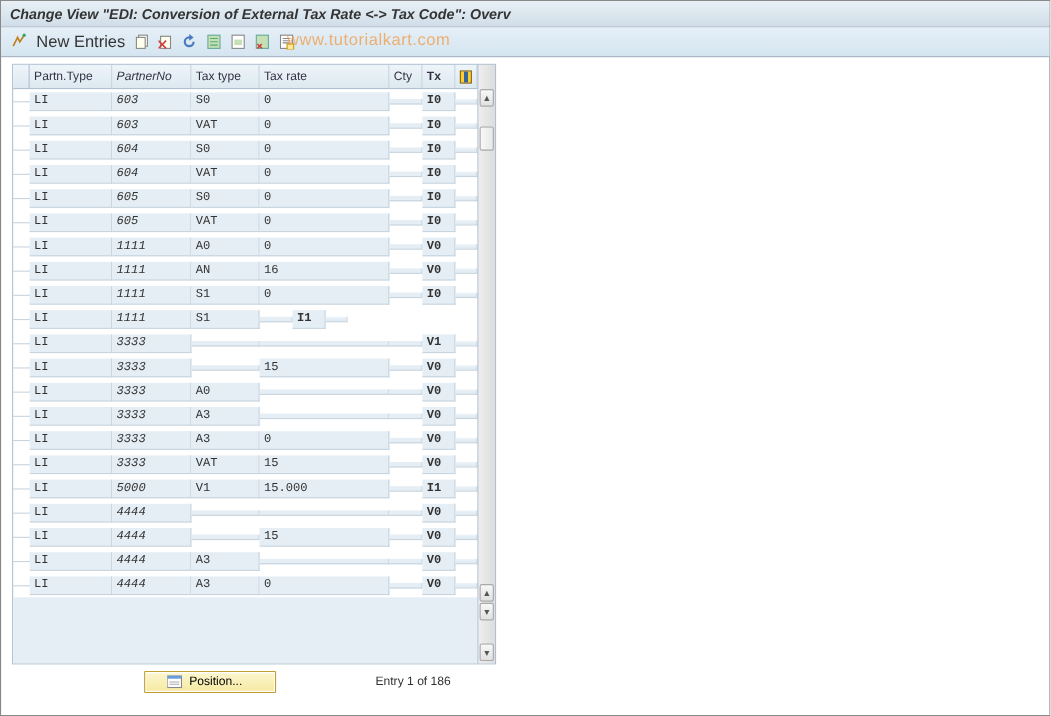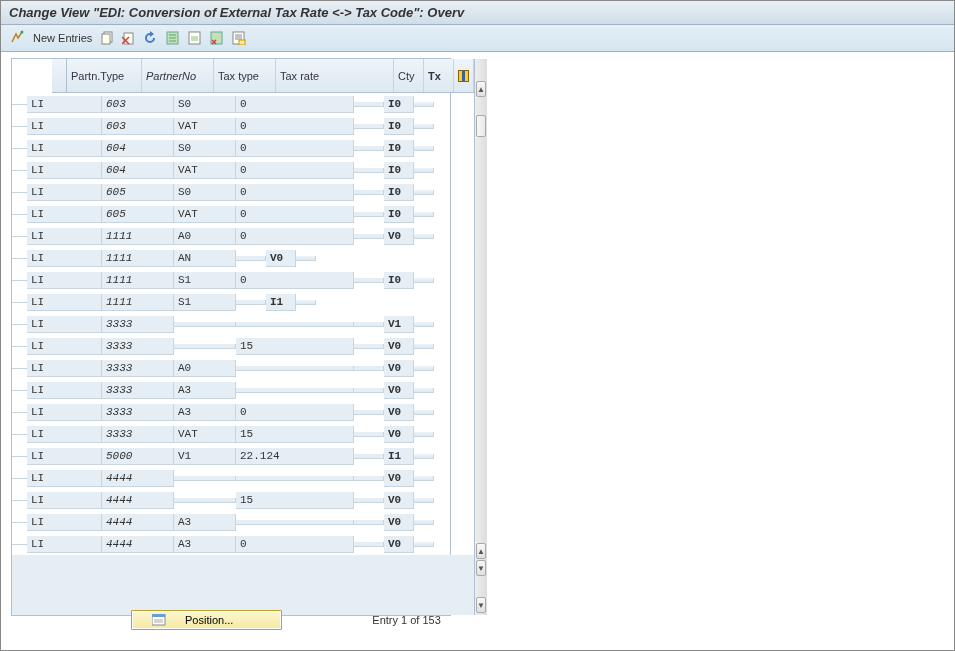--- a/index.html
+++ b/index.html
@@ -5,32 +5,32 @@
     * { margin: 0; padding: 0; box-sizing: border-box; font-family: Arial, sans-serif; }
     body { background: #f5f5f5; font-size: 11px; width: 955px; height: 651px; overflow: hidden; }
     
     .window { width: 955px; height: 651px; background: #fff; border: 1px solid #888; position: relative; }
     
     .titlebar { background: linear-gradient(#e8f0f5, #d0dde8); border-bottom: 1px solid #a0b0c0; padding: 4px 8px; }
     .title-text { font-style: italic; font-weight: bold; font-size: 13px; color: #333; }
     
     .toolbar { background: linear-gradient(#e5eff7, #d5e5f0); border-bottom: 1px solid #a0b0c0; padding: 4px 8px; display: flex; align-items: center; gap: 4px; position: relative; }
     .toolbar .tb-icon { width: 18px; height: 18px; display: inline-flex; align-items: center; justify-content: center; cursor: pointer; border: 1px solid transparent; border-radius: 2px; }
-    .new-entries { color: #333; font-size: 11px; padding: 0 2px 0 2px; cursor: pointer; display: flex; align-items: center; gap: 4px; }
+    .new-entries { color: #333; font-size: 15px; padding: 0 2px 0 2px; cursor: pointer; display: flex; align-items: center; gap: 4px; }
     
     .watermark { position: absolute; left: 260px; top: 3px; color: #f0a050; font-size: 15px; opacity: 0.8; pointer-events: none; letter-spacing: 0.5px; }
     
     .content-area { padding: 6px 10px 10px 10px; height: calc(100% - 60px); }
     
     .grid-wrap { border: 1px solid #b0c0d0; width: 440px; background: #fff; }
     .grid-inner { display: flex; }
     .grid-main { flex: 1; }
     .grid-scroll { width: 16px; background: linear-gradient(to right, #eee, #ddd); border-left: 1px solid #b0c0d0; position: relative; }
     
-    .grid-header-row { display: flex; background: linear-gradient(#eef5fa, #dde8f0); border-bottom: 1px solid #b0c0d0; height: 34px; align-items: stretch; margin-left: 40px; }
+    .grid-header-row { display: flex; background: linear-gradient(#eef5fa, #dde8f0); border-bottom: 1px solid #b0c0d0; height: 22px; align-items: stretch; }
     .grid-header-row .hcell { border-right: 1px solid #c8d4de; padding: 3px 4px; color: #334; font-size: 11px; display: flex; align-items: center; }
     .grid-header-row .hcell.config { justify-content: center; }
     
     .grid-row { display: flex; height: 22px; align-items: center; }
     .grid-row .dcell { border-right: 1px solid #c8d4de; border-bottom: 1px solid #c8d4de; padding: 2px 4px; font-family: 'Courier New', monospace; font-size: 11px; color: #333; display: flex; align-items: center; background: #e5eef5; }
     .grid-row .rowhead { width: 15px; background: linear-gradient(#eef5fa, #dde8f0); border-right: 1px solid #b0c0d0; border-bottom: 1px solid #c8d4de; }
     
     .c-ptype { width: 75px; }
     .c-pno { width: 72px; font-style: italic; }
     .c-ttype { width: 62px; }
@@ -40,21 +40,21 @@
     .c-config { width: 20px; }
     
     .rowhead-h { width: 15px; background: linear-gradient(#eef5fa, #dde8f0); border-right: 1px solid #b0c0d0; }
     
     .grid-footer { height: 60px; background: #e5eef5; border-top: 0px; }
     
     .scroll-btn { height: 16px; background: linear-gradient(#f8f8f8, #e0e0e0); border: 1px solid #aaa; border-radius: 2px; margin: 1px; display: flex; align-items: center; justify-content: center; font-size: 8px; color: #555; cursor: pointer; }
     .scroll-thumb-area { position: absolute; top: 56px; left: 1px; right: 1px; height: 22px; background: linear-gradient(to right, #f8f8f8, #e8e8e8); border: 1px solid #aaa; border-radius: 2px; }
     
     .footer-bar { position: absolute; bottom: 20px; left: 130px; display: flex; align-items: center; gap: 90px; }
-    .position-btn { background: linear-gradient(#fdf7d0, #f5e9a0); border: 1px solid #c0a030; padding: 3px 48px 3px 20px; font-size: 11px; cursor: pointer; border-radius: 1px; display: flex; align-items: flex-end; gap: 19px; box-shadow: 0 0 0 1px #fff inset; }
+    .position-btn { background: linear-gradient(#fdf7d0, #f5e9a0); border: 1px solid #c0a030; padding: 3px 30px 3px 20px; font-size: 11px; cursor: pointer; border-radius: 1px; display: flex; align-items: flex-end; gap: 6px; box-shadow: 0 0 0 1px #fff inset; }
     .entry-label { color: #333; font-size: 11px; }
     
     svg { display: block; }
     
     .config-icon { display: inline-block; width: 14px; height: 12px; border: 1px solid #8a6000; background: repeating-linear-gradient(to right, #ffcc33 0 3px, #336699 3px 6px); }
   </style>
 </head>
 <body>
 
 <div class="window">
@@ -113,20 +113,21 @@
     <span class="tb-icon">
       <svg width="14" height="14">
           <rect x="1" y="1" width="11" height="12" fill="#fff" stroke="#888"></rect>
           <line x1="3" y1="4" x2="10" y2="4" stroke="#888"></line>
           <line x1="3" y1="6" x2="10" y2="6" stroke="#888"></line>
           <line x1="3" y1="8" x2="10" y2="8" stroke="#888"></line>
           <rect x="7" y="9" width="6" height="5" fill="#ffe8a0" stroke="#c90"></rect>
         </svg>
     </span>
 
+    <span class="watermark">www.tutorialkart.com</span>
   </div>
 
   <div class="content-area">
     <div class="grid-wrap">
       <div class="grid-inner">
         <div class="grid-main">
           <div class="grid-header-row">
             <div class="rowhead-h"></div>
             <div class="hcell c-ptype">Partn.Type</div>
             <div class="hcell c-pno">PartnerNo</div>
@@ -207,20 +208,21 @@
                 <div class="dcell c-trate">0</div>
                 <div class="dcell c-cty"></div>
                 <div class="dcell c-tx">V0</div>
                 <div class="dcell c-config" style="background:linear-gradient(#eef5fa,#dde8f0)"></div>
               </div>
               <div class="grid-row">
                 <div class="rowhead"></div>
                 <div class="dcell c-ptype">LI</div>
                 <div class="dcell c-pno">1111</div>
                 <div class="dcell c-ttype">AN</div>
+                <div class="dcell c-trate">16</div>
                 <div class="dcell c-cty"></div>
                 <div class="dcell c-tx">V0</div>
                 <div class="dcell c-config" style="background:linear-gradient(#eef5fa,#dde8f0)"></div>
               </div>
               <div class="grid-row">
                 <div class="rowhead"></div>
                 <div class="dcell c-ptype">LI</div>
                 <div class="dcell c-pno">1111</div>
                 <div class="dcell c-ttype">S1</div>
                 <div class="dcell c-trate">0</div>
@@ -295,21 +297,21 @@
                 <div class="dcell c-trate">15</div>
                 <div class="dcell c-cty"></div>
                 <div class="dcell c-tx">V0</div>
                 <div class="dcell c-config" style="background:linear-gradient(#eef5fa,#dde8f0)"></div>
               </div>
               <div class="grid-row">
                 <div class="rowhead"></div>
                 <div class="dcell c-ptype">LI</div>
                 <div class="dcell c-pno">5000</div>
                 <div class="dcell c-ttype">V1</div>
-                <div class="dcell c-trate">22.124</div>
+                <div class="dcell c-trate">15.000</div>
                 <div class="dcell c-cty"></div>
                 <div class="dcell c-tx">I1</div>
                 <div class="dcell c-config" style="background:linear-gradient(#eef5fa,#dde8f0)"></div>
               </div>
               <div class="grid-row">
                 <div class="rowhead"></div>
                 <div class="dcell c-ptype">LI</div>
                 <div class="dcell c-pno">4444</div>
                 <div class="dcell c-ttype"></div>
                 <div class="dcell c-trate"></div>
@@ -366,16 +368,16 @@
   <div class="footer-bar">
     <button class="position-btn">
       <svg width="14" height="12">
           <rect x="0" y="0" width="13" height="11" fill="#fff" stroke="#888"></rect>
           <rect x="0" y="0" width="13" height="3" fill="#6a9edb"></rect>
           <line x1="2" y1="6" x2="11" y2="6" stroke="#aaa"></line>
           <line x1="2" y1="8" x2="11" y2="8" stroke="#aaa"></line>
         </svg>
       <span>Position...</span>
     </button>
-    <span class="entry-label">Entry 1 of 153</span>
+    <span class="entry-label">Entry 1 of 186</span>
   </div>
 
 </div>
 
 </body></html>

